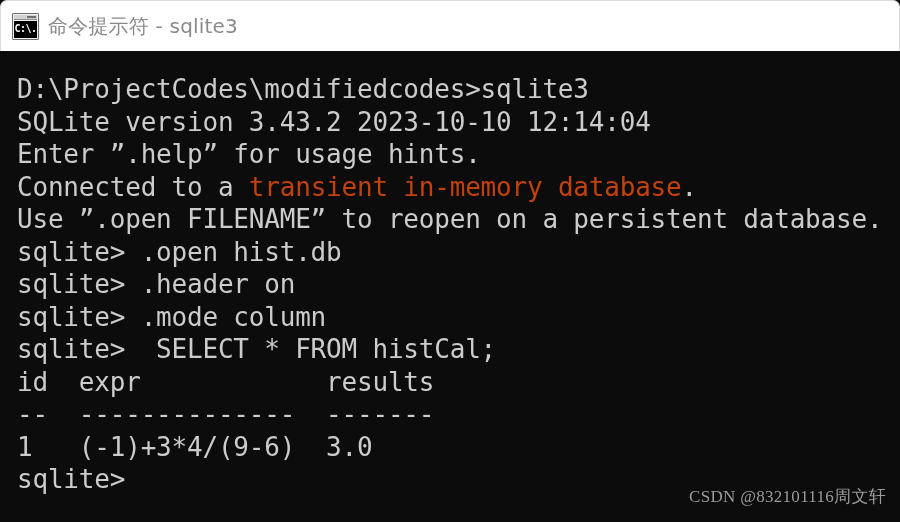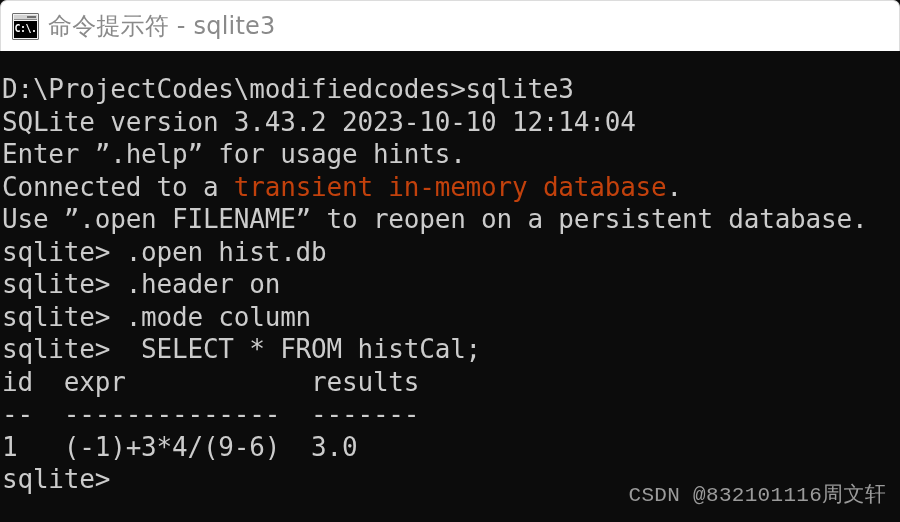--- a/index.html
+++ b/index.html
@@ -87,21 +87,21 @@
     font-weight: bold;
     line-height: 16px;
     text-align: center;
     letter-spacing: -0.5px;
     overflow: hidden;
     white-space: nowrap;
   }
 
   #titlebar-text {
     font-family: "DejaVu Sans", "Liberation Sans", sans-serif;
-    font-size: 24px;
+    font-size: 20px;
     color: #8a8a8a;
     letter-spacing: 0.2px;
     white-space: nowrap;
   }
 
   
   #terminal {
     position: absolute;
     left: 0;
     top: 51px;
@@ -118,32 +118,32 @@
     width: 900px;
     font-family: "DejaVu Sans Mono", "Liberation Mono", monospace;
     font-size: 26px;
     line-height: 32.5px;
     color: #cccccc;
     white-space: pre;
     letter-spacing: -0.2px;
   }
   #console-lines .line {
     height: 32.5px;
-    padding-left: 2px;
+    padding-left: 17px;
   }
   #console-lines .red {
     color: #c2410c;
   }
 
   #watermark {
     position: absolute;
     right: 14px;
     bottom: 14px;
-    font-family: Liberation Mono, monospace;
-    font-size: 21px;
+    font-family: Liberation Serif, serif;
+    font-size: 17px;
     color: #9b9b9b;
     white-space: nowrap;
     letter-spacing: 0.3px;
   }
 </style>
 </head>
 <body>
 
 <div id="window">
 

